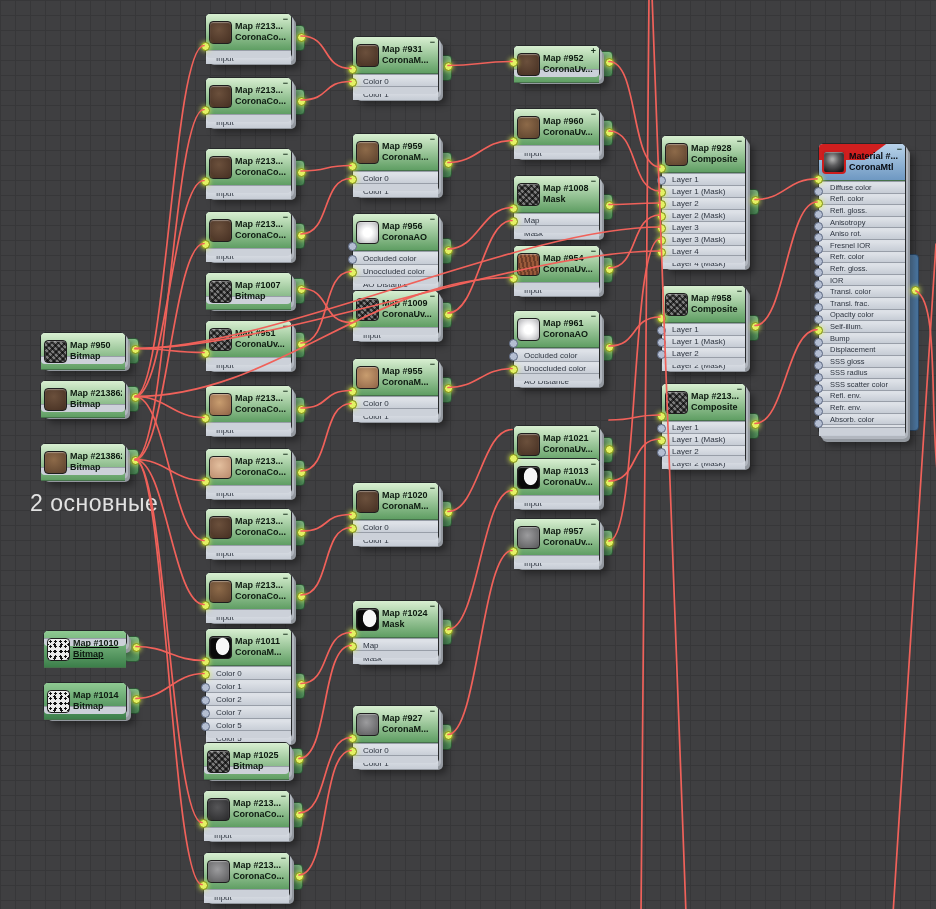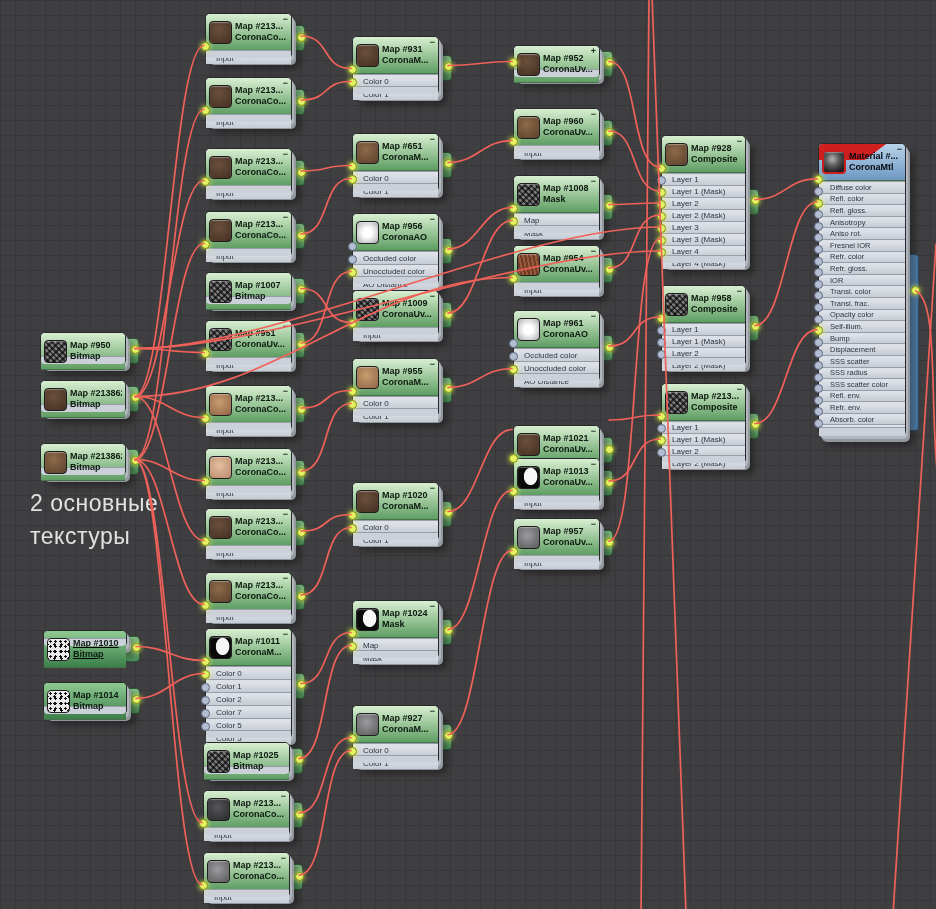--- a/index.html
+++ b/index.html
@@ -59,21 +59,20 @@
   .th-blackspot{background-color:#0a0a0a;background-image:radial-gradient(ellipse 55% 70% at 60% 45%,#f7f7f7 55%,rgba(10,10,10,0) 62%);}
   .th-ao{background:radial-gradient(circle at 50% 50%,#ffffff 28%,#e3e3e5 55%,#a7a7ab 100%);}
   .th-sphere{background-color:#2c2c2e;background-image:radial-gradient(circle at 42% 36%,#a9a9a9 6%,#5c5c5e 38%,#1a1a1c 82%);}
 </style>
 </head>
 <body>
 
 <div id="canvas">
   <div id="annotation">
     <div>2 основные</div>
-    <div>текстуры</div>
   </div>
   <div class="node bitmap" style="left: 40px; top: 332px; width: 86px; height: 33px;">
       <div class="outtab" style="left: 82px; top: 4.5px;"></div>
       <div class="hdr hdr-green">
         <div class="thumb th-bwnoise"></div>
         <div class="titles">
           <div class="t1">Map #950</div>
           <div class="t2">Bitmap</div>
         </div>
       </div>
@@ -395,21 +394,21 @@
       </div>
       <div class="dot on" style="left: -5px; top: 41px;"></div>
       <div class="strip" style="position: absolute; left: 0px; right: 0px; bottom: 0px;"></div>
       <div class="dot on" style="left: 91px; top: 25px;"></div>
     </div>
     <div class="node map" style="left: 352px; top: 133px; width: 87px; height: 59px;">
       <div class="outtab" style="left: 83px; top: 17.5px;"></div>
       <div class="hdr hdr-green">
         <div class="thumb th-brown"></div>
         <div class="titles">
-          <div class="t1">Map #651</div>
+          <div class="t1">Map #959</div>
           <div class="t2">CoronaM...</div>
         </div>
         <div class="collapse">−</div>
       </div>
       <div class="row">
         <span>Color 0</span>
       </div>
       <div class="dot on" style="left: -5px; top: 28px;"></div>
       <div class="row">
         <span>Color 1</span>
@@ -857,21 +856,21 @@
       <div class="dot off" style="left: -5px; top: 170.5px;"></div>
       <div class="row">
         <span>Bump</span>
       </div>
       <div class="dot on" style="left: -5px; top: 182.1px;"></div>
       <div class="row">
         <span>Displacement</span>
       </div>
       <div class="dot off" style="left: -5px; top: 193.7px;"></div>
       <div class="row">
-        <span>SSS scatter</span>
+        <span>SSS gloss</span>
       </div>
       <div class="dot off" style="left: -5px; top: 205.3px;"></div>
       <div class="row">
         <span>SSS radius</span>
       </div>
       <div class="dot off" style="left: -5px; top: 216.9px;"></div>
       <div class="row">
         <span>SSS scatter color</span>
       </div>
       <div class="dot off" style="left: -5px; top: 228.5px;"></div>

